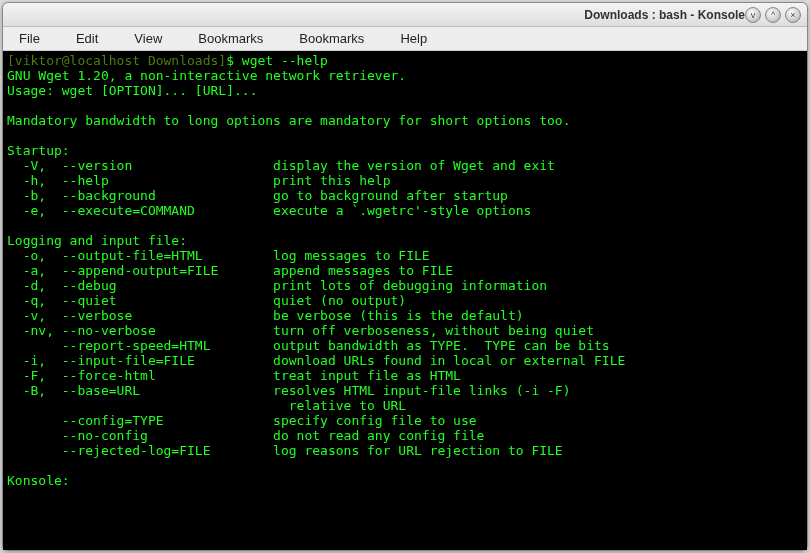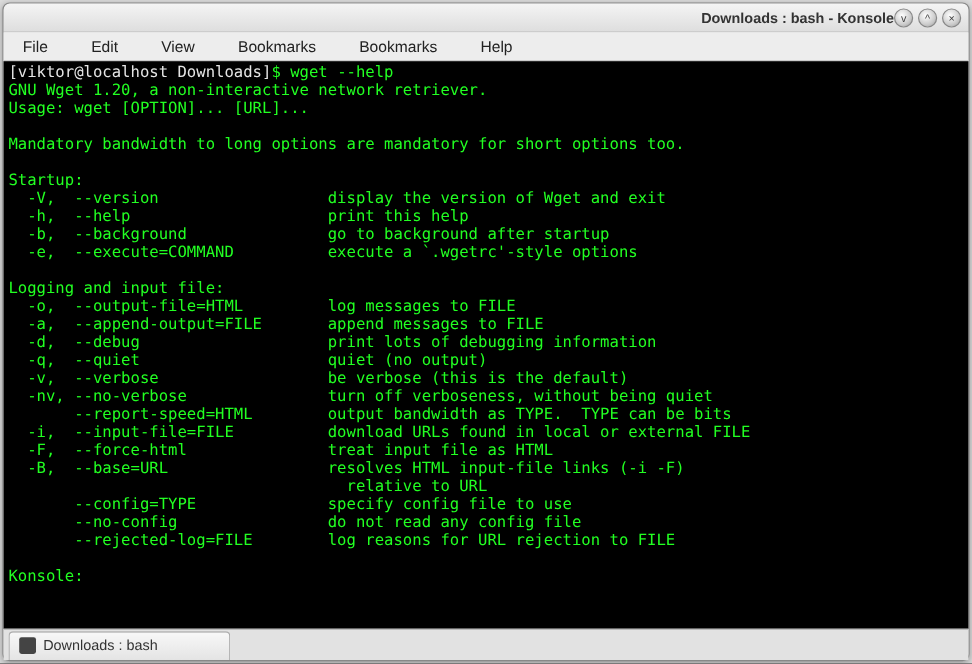--- a/index.html
+++ b/index.html
@@ -74,21 +74,21 @@
     flex: 1;
     background: #000;
     color: #00ff00;
     font-family: "DejaVu Sans Mono","Liberation Mono",monospace;
     font-size: 13px;
     line-height: 15px;
     padding: 2px 4px;
     overflow: hidden;
     white-space: pre;
   }
-  .cyan { color: #e5e5e5; }
+  .cyan { color: #4d7c0f; }
   .green { color: #22ff22; }
   .statusbar {
     height: 26px;
     background: #e2e2e2;
     border-top: 1px solid #bbb;
     display: flex;
     align-items: center;
   }
   .tab {
     display: flex;
@@ -164,20 +164,14 @@
 <span class="green"><span class="optcol">  -i,  --input-file=FILE          </span><span>download URLs found in local or external FILE</span></span>
 <span class="green"><span class="optcol">  -F,  --force-html               </span><span>treat input file as HTML</span></span>
 <span class="green"><span class="optcol">  -B,  --base=URL                 </span><span>resolves HTML input-file links (-i -F)</span></span>
 <span class="green"><span class="optcol">                                  </span><span>  relative to URL</span></span>
 <span class="green"><span class="optcol">       --config=TYPE              </span><span>specify config file to use</span></span>
 <span class="green"><span class="optcol">       --no-config                </span><span>do not read any config file</span></span>
 <span class="green"><span class="optcol">       --rejected-log=FILE        </span><span>log reasons for URL rejection to FILE</span></span>
 
 <span class="green">Konsole:</span></div>
 
-  <div class="statusbar">
-    <div class="tab">
-      <span class="tabicon"></span>
-      <span>Downloads : bash</span>
-    </div>
-  </div>
 
 </div>
 
 </body></html>

